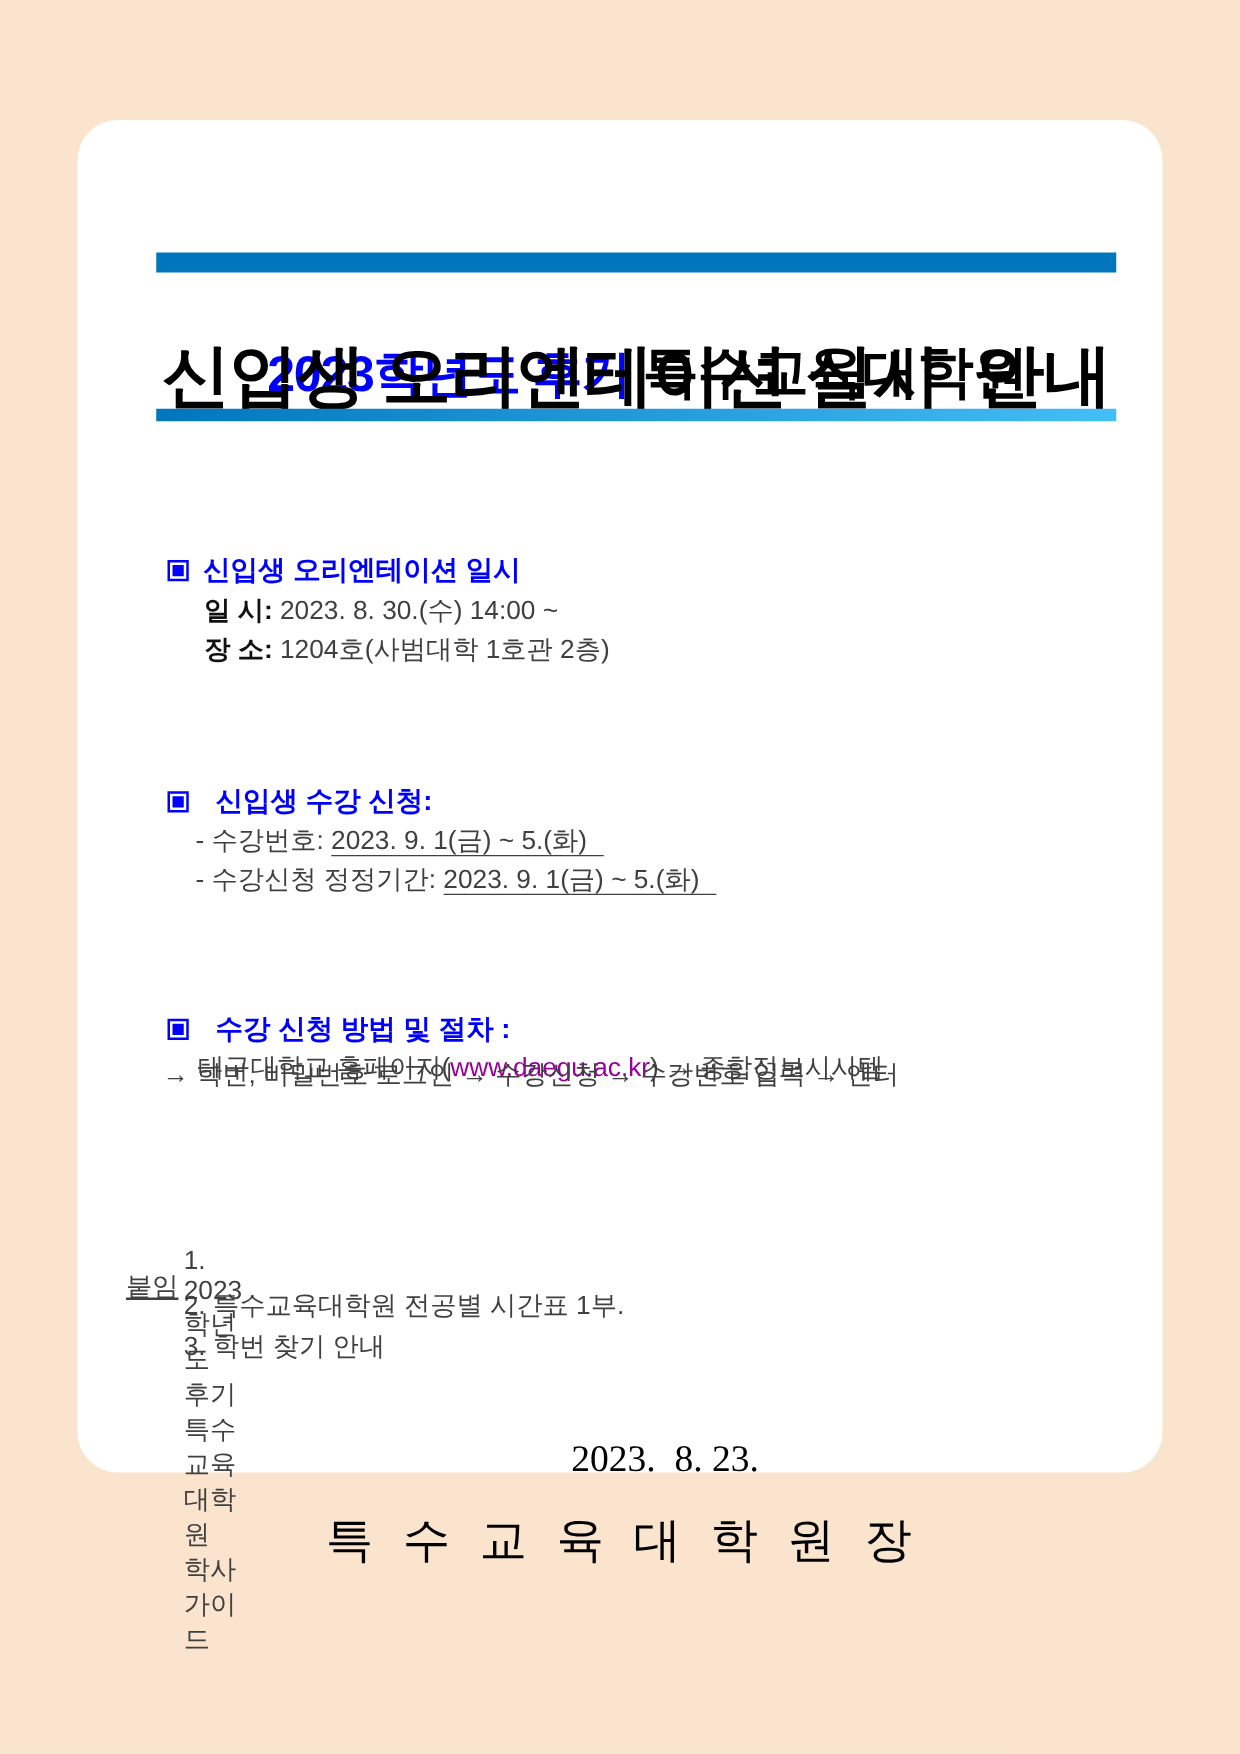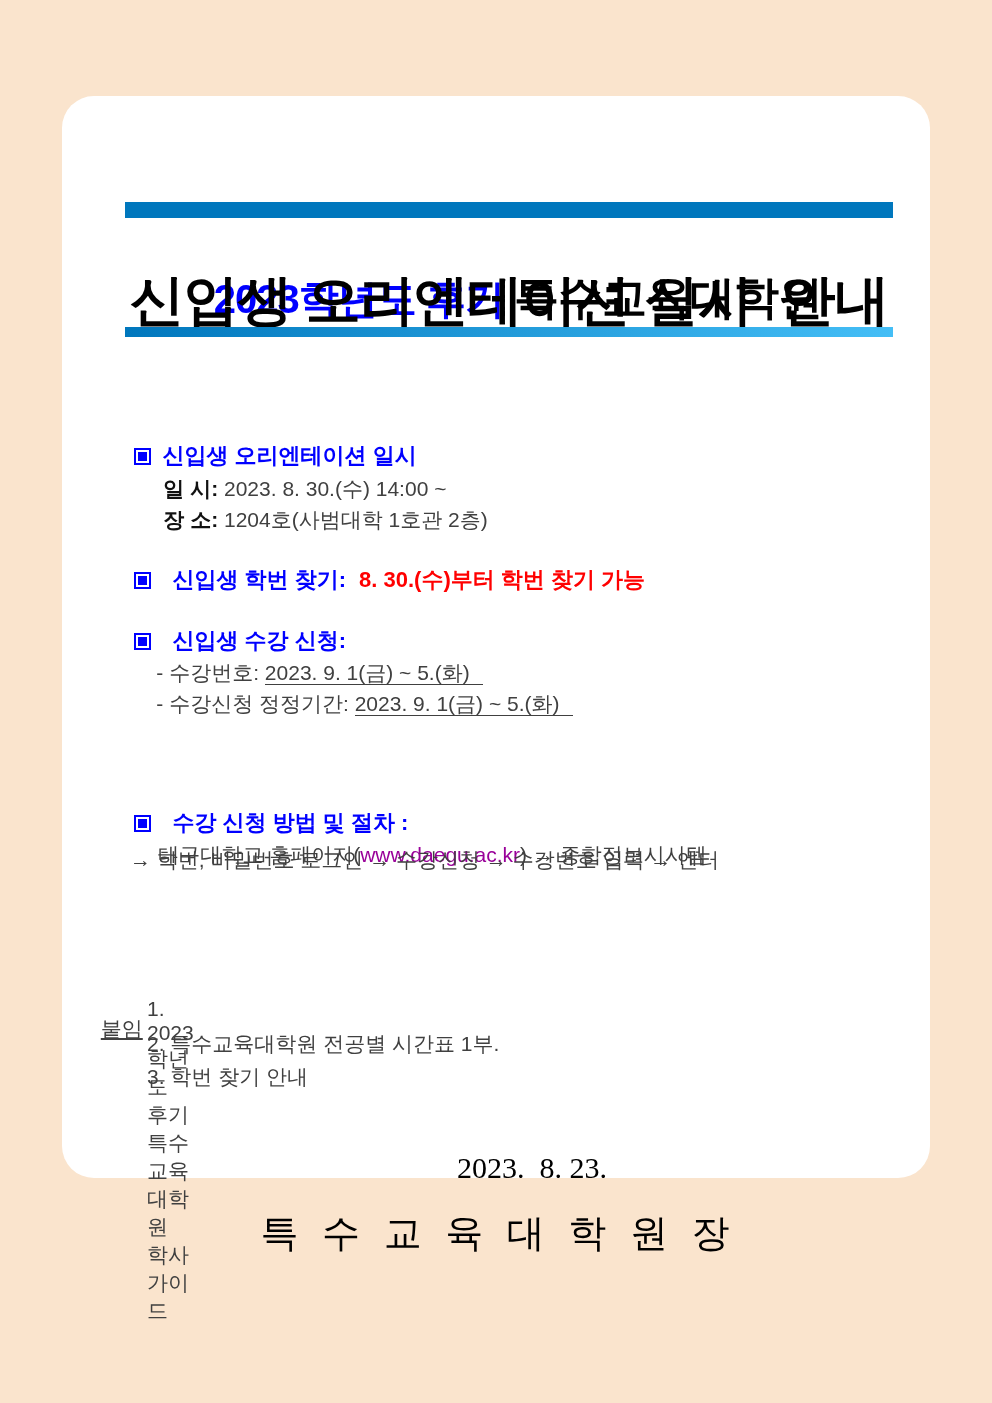--- a/index.html
+++ b/index.html
@@ -110,23 +110,20 @@
   <div class="abs heading" style="left:48px; top:324px;text-align:center;">
     <span class="bullet"></span><span>신입생 오리엔테이션 일시</span>
   </div>
   <div class="abs body-line" style="left:78px; top:357px;">
     <span class="lbl">일 시:</span><span> 2023. 8. 30.(수) 14:00 ~</span>
   </div>
   <div class="abs body-line" style="left:78px; top:388px;">
     <span class="lbl">장 소:</span><span> 1204호(사범대학 1호관 2층)</span>
   </div>
 
-  <div class="abs heading gap-wide" style="left:48px; top:448px;">
-    <span class="bullet"></span><span>신입생 학번 찾기:</span><span class="red-note">8. 30.(수)부터 학번 찾기 가능</span>
-  </div>
 
   <div class="abs heading gap-wide" style="left:48px; top:509px;">
     <span class="bullet"></span><span>신입생 수강 신청:</span>
   </div>
   <div class="abs body-line" style="left:71px; top:541px;">
     <span>- 수강번호: </span><span class="u">2023. 9. 1(금) ~ 5.(화)</span>
   </div>
   <div class="abs body-line" style="left:71px; top:572px;">
     <span>- 수강신청 정정기간: </span><span class="u">2023. 9. 1(금) ~ 5.(화)</span>
   </div>

